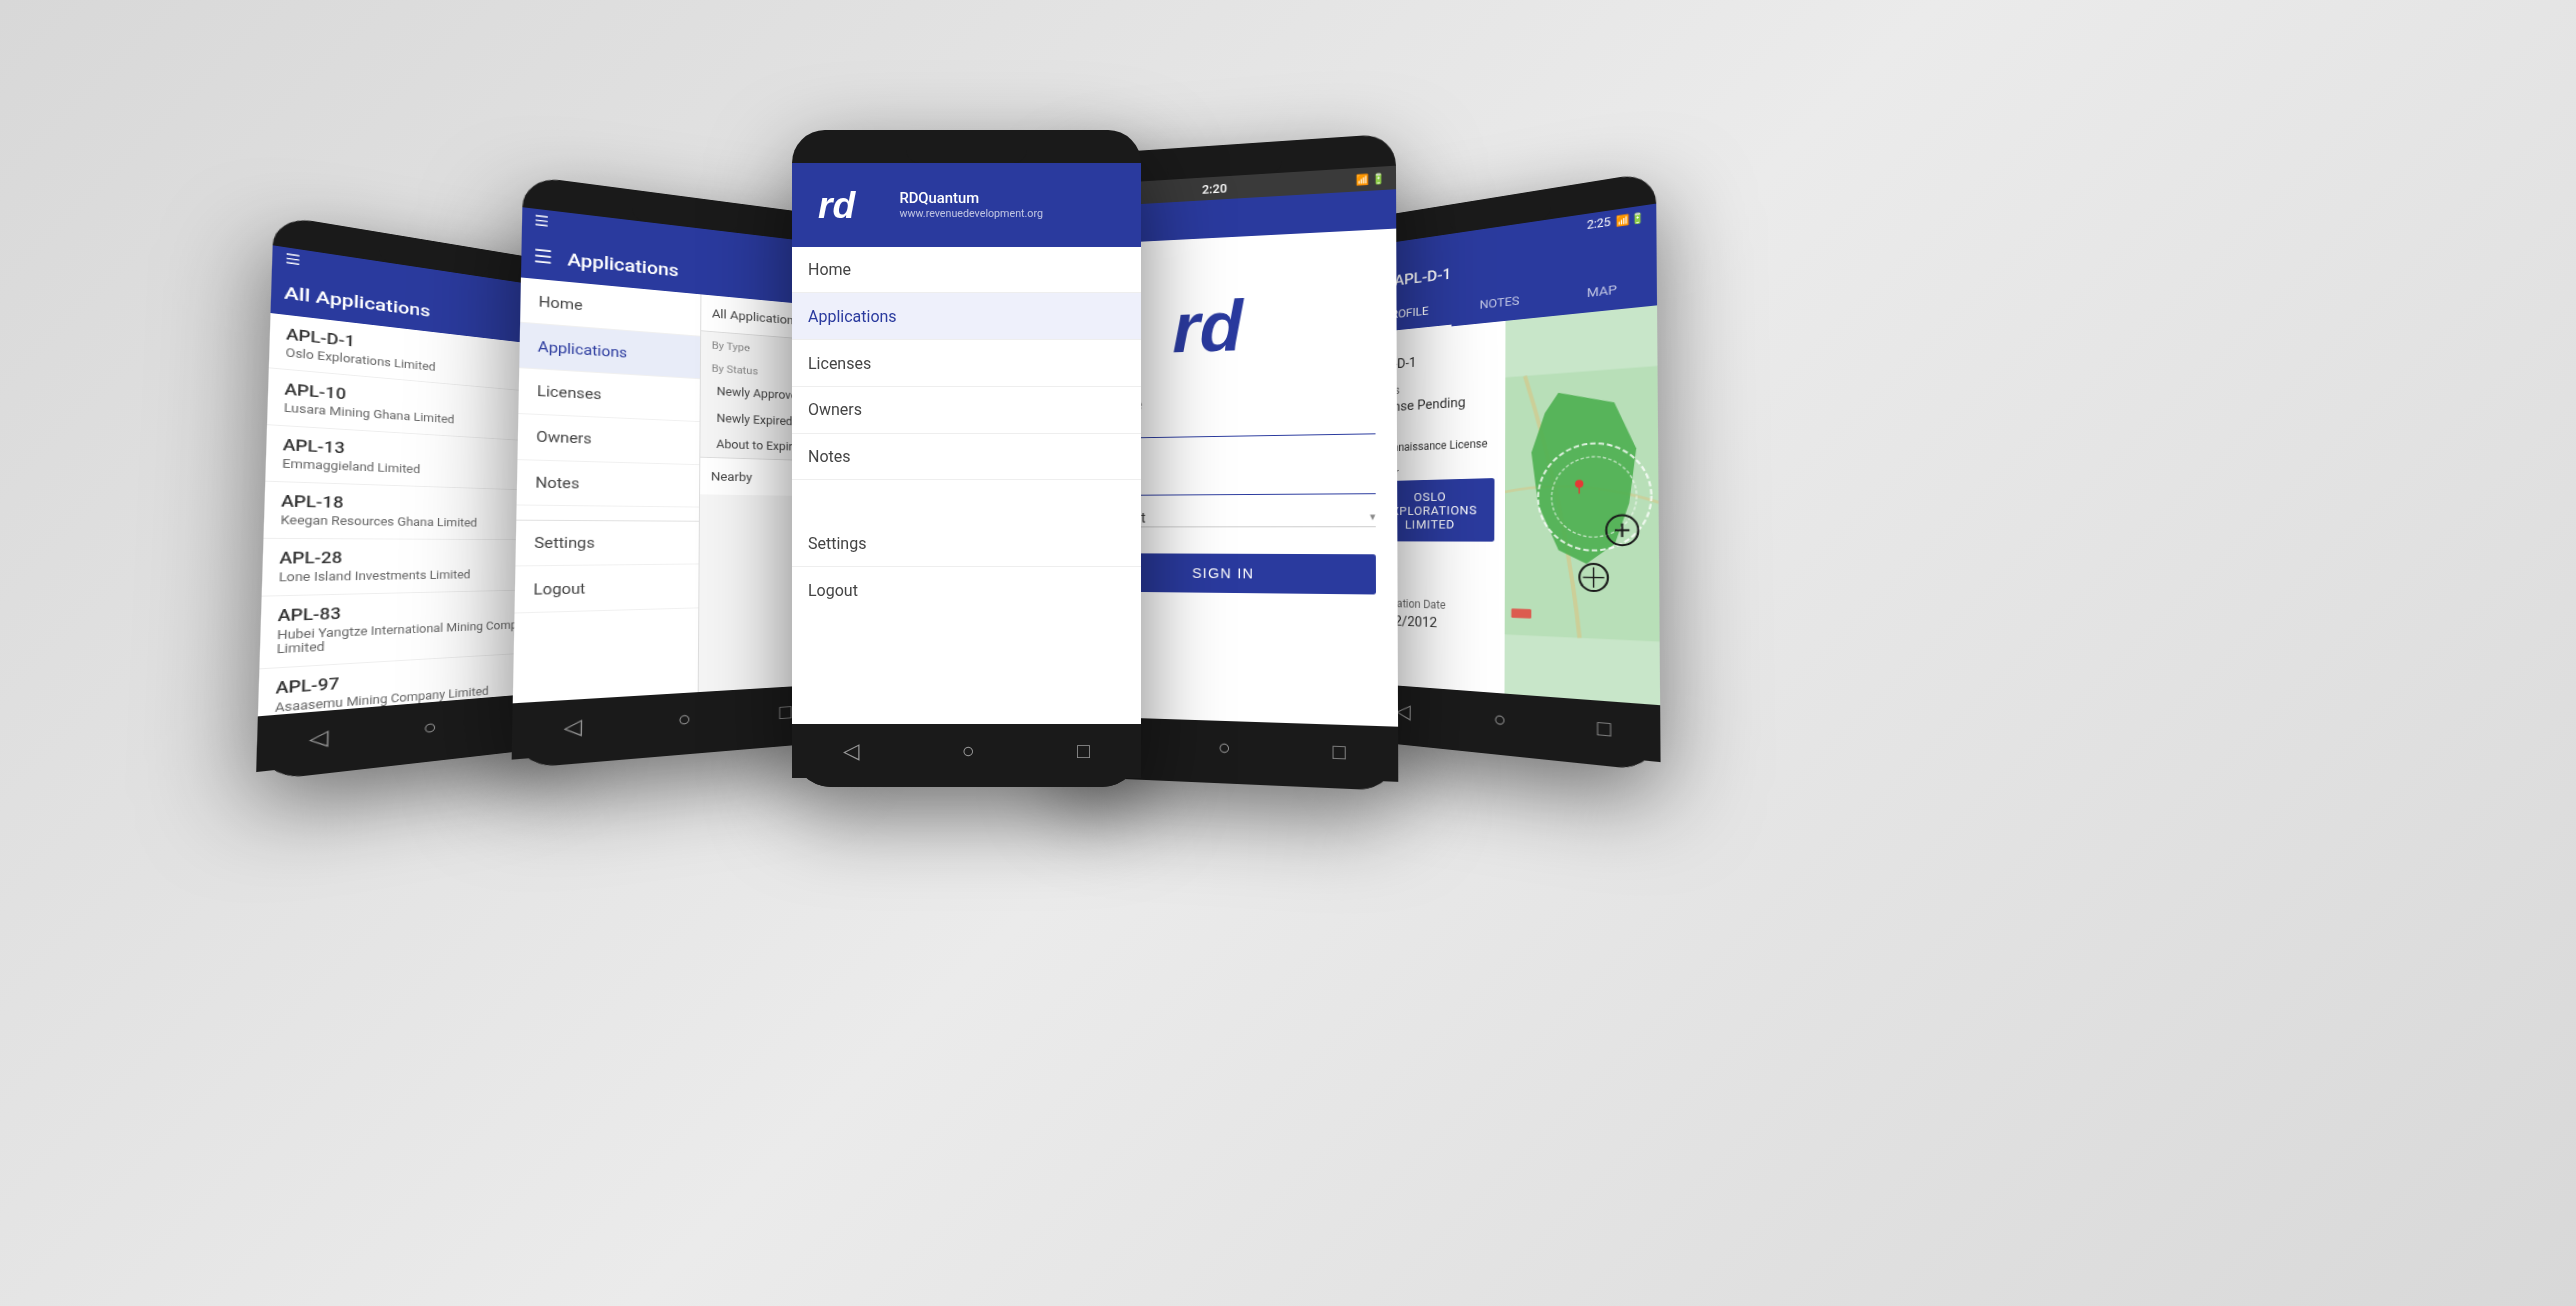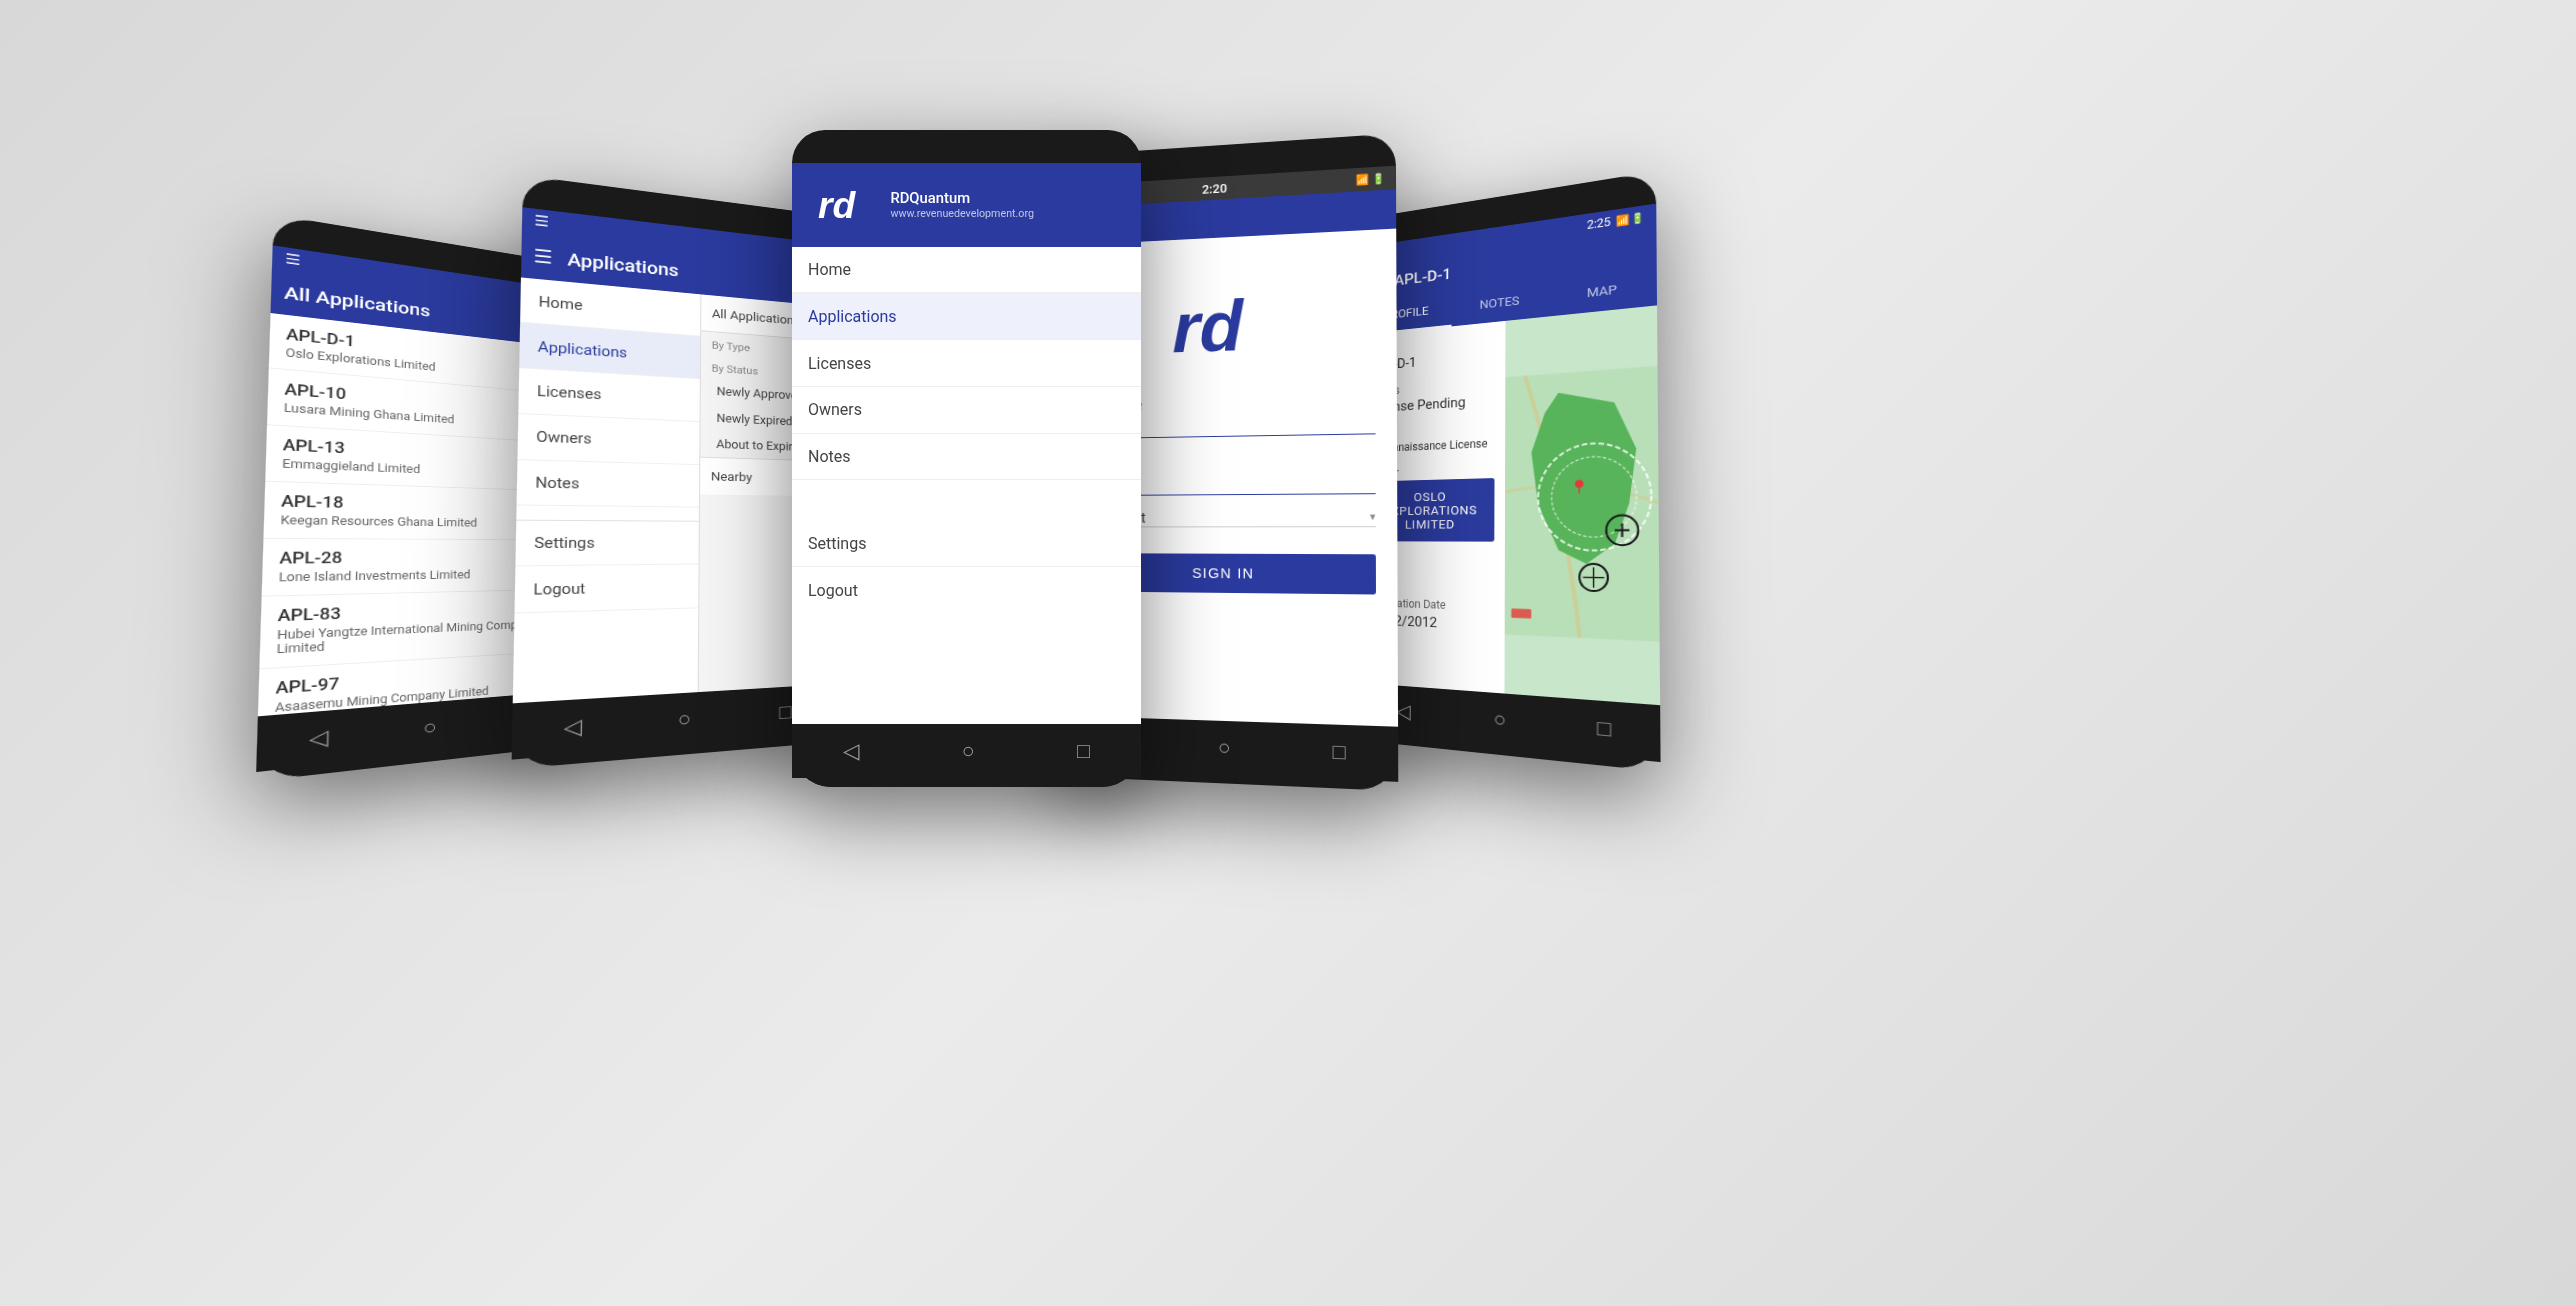--- a/index.html
+++ b/index.html
@@ -212,21 +212,21 @@
 
     
     .brand-header {
       background: #2a3a9e;
       padding: 13.4px 16px;
       display: flex;
       align-items: center;
     }
 
     .brand-text {
-      margin-left: 15px;
+      margin-left: 24px;
     }
 
     .brand-name {
       font-size: 14.8px;
       color: #fff;
       font-weight: 500;
     }
 
     .brand-url {
       font-size: 10.7px;

